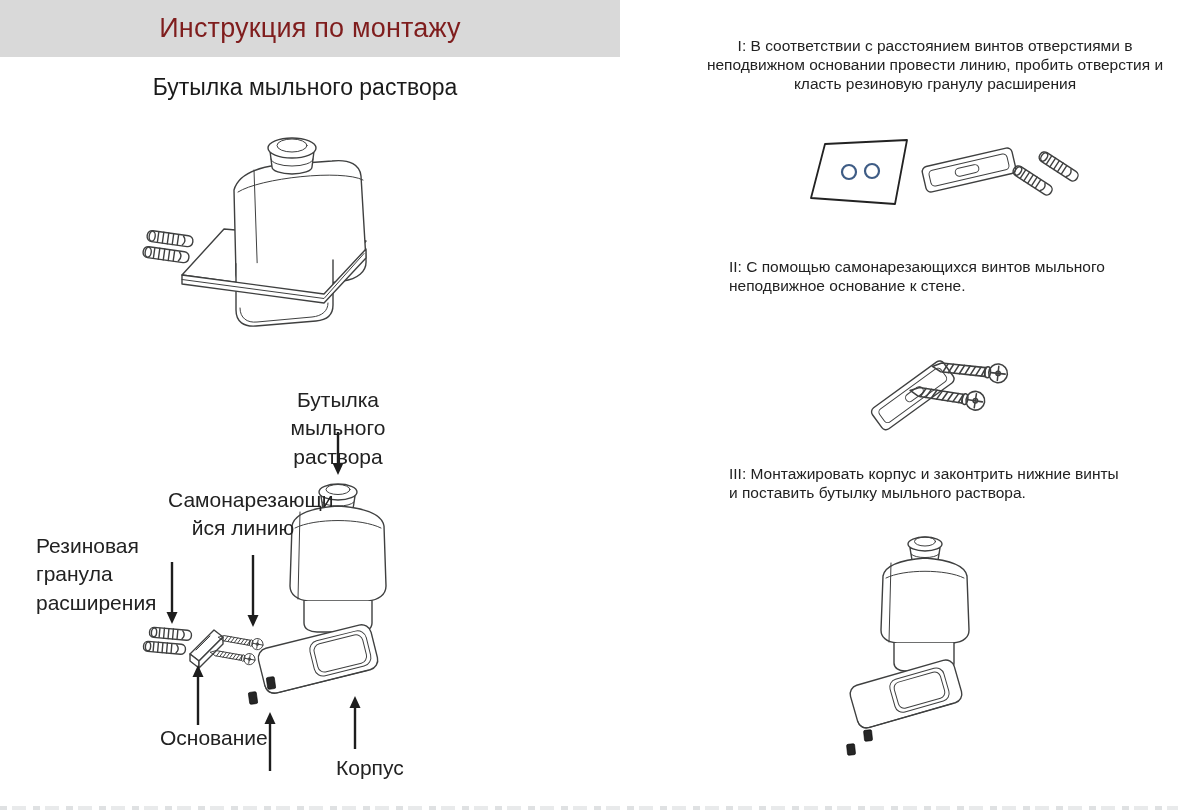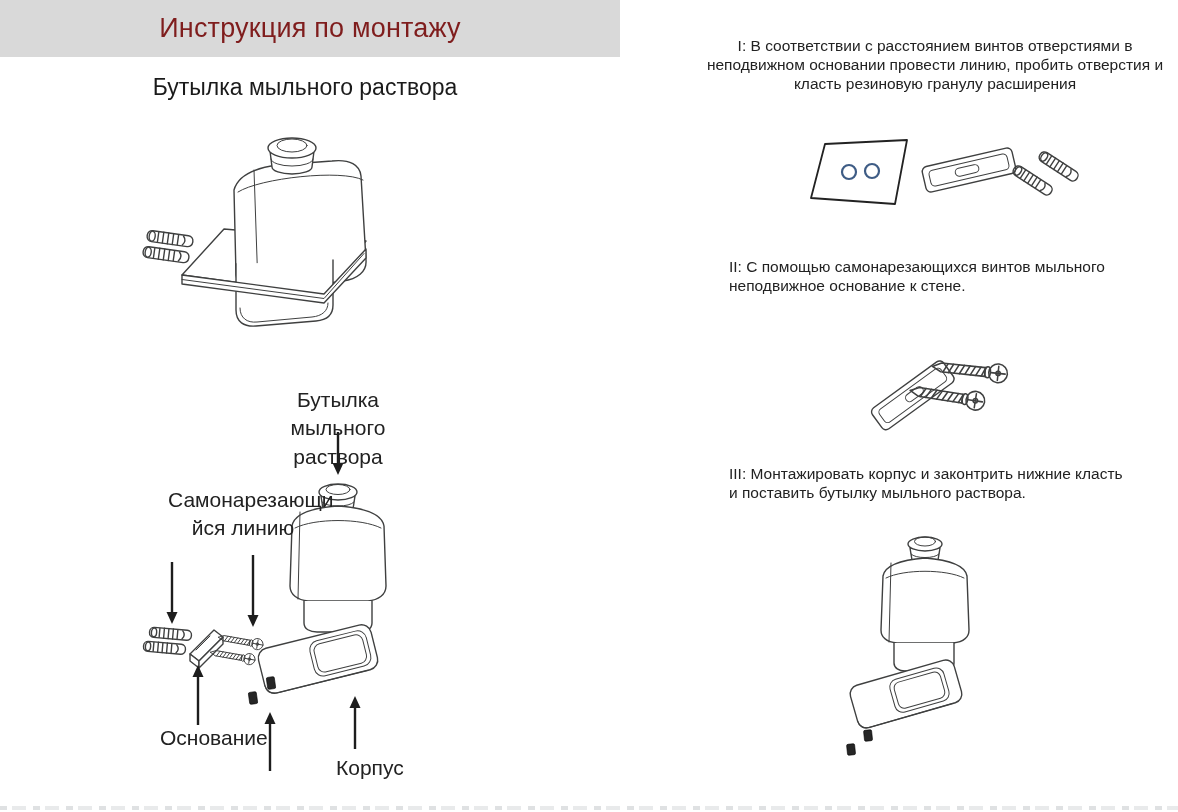--- a/index.html
+++ b/index.html
@@ -186,20 +186,22 @@
       <g>
         <path class="arrow-ln" d="M335,369 L335,327"></path>
         <polygon class="arrow-hd" points="335,316 329.5,328 340.5,328"></polygon>
       </g>
     </svg>
 
     <div class="diagram-label lbl-bottle">Бутылка мыльного
 раствора</div>
     <div class="diagram-label lbl-screw">Самонарезающи
 йся линию</div>
+    <div class="diagram-label lbl-rubber">Резиновая гранула
+расширения</div>
     <div class="diagram-label lbl-base">Основание</div>
     <div class="diagram-label lbl-body">Корпус</div>
   </div>
 
   <div class="step-text step-1">I: В соответствии с расстоянием винтов отверстиями в
 неподвижном основании провести линию, пробить отверстия и
 класть резиновую гранулу расширения</div>
   <svg class="figure" style="left:795px; top:122px;" width="320" height="115" viewBox="0 0 320 115">
     <defs>
       <g id="anchor-c" class="ln">
@@ -244,21 +246,21 @@
     <g transform="rotate(-36 60 70) translate(14,56)">
       <rect class="lnw" x="0" y="0" width="88" height="26" rx="5"></rect>
       <rect class="lnt" x="6" y="5" width="76" height="16" rx="4"></rect>
       <rect class="lnt" x="36" y="9" width="20" height="8" rx="4"></rect>
     </g>
 
     <use href="#screw-b" transform="translate(78,36) rotate(6) scale(1.1)"></use>
     <use href="#screw-b" transform="translate(56,60) rotate(9) scale(1.1)"></use>
   </svg>
 
-  <div class="step-text step-3">III: Монтажировать корпус и законтрить нижние класть
+  <div class="step-text step-3">III: Монтажировать корпус и законтрить нижние винты
 и поставить бутылку мыльного раствора.</div>
   <svg class="figure" style="left:828px; top:518px;" width="320" height="265" viewBox="0 0 320 265">
 
     <g>
       <path class="lnw" d="M82,30 L84,42 A14,5.5 0 0 0 110,42 L112,30 Z"></path>
       <path class="lnt" d="M83,36 A15,5.5 0 0 0 111,36"></path>
       <ellipse class="lnw" cx="97" cy="26" rx="17" ry="7"></ellipse>
       <ellipse class="lnt" cx="97" cy="23.5" rx="10.5" ry="4.5"></ellipse>
       <path class="lnw" d="M55,58 C57,47 72,42 97,40 C122,42 137,47 139,58 L141,112 C141,120 134,124 125,125 L69,125 C60,124 53,120 53,112 Z"></path>
       <path class="lnt" d="M58,60 C76,51 118,51 136,60"></path>

